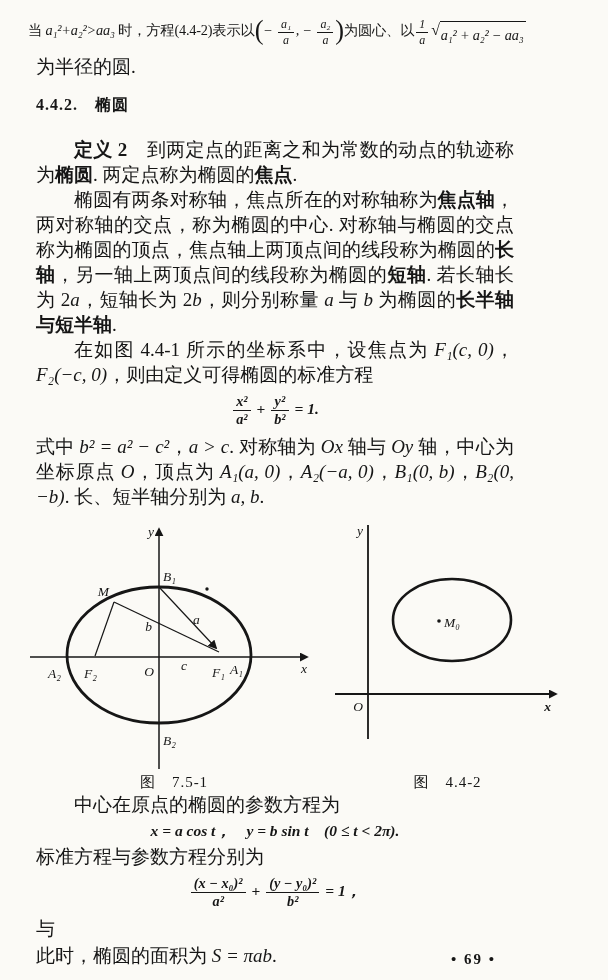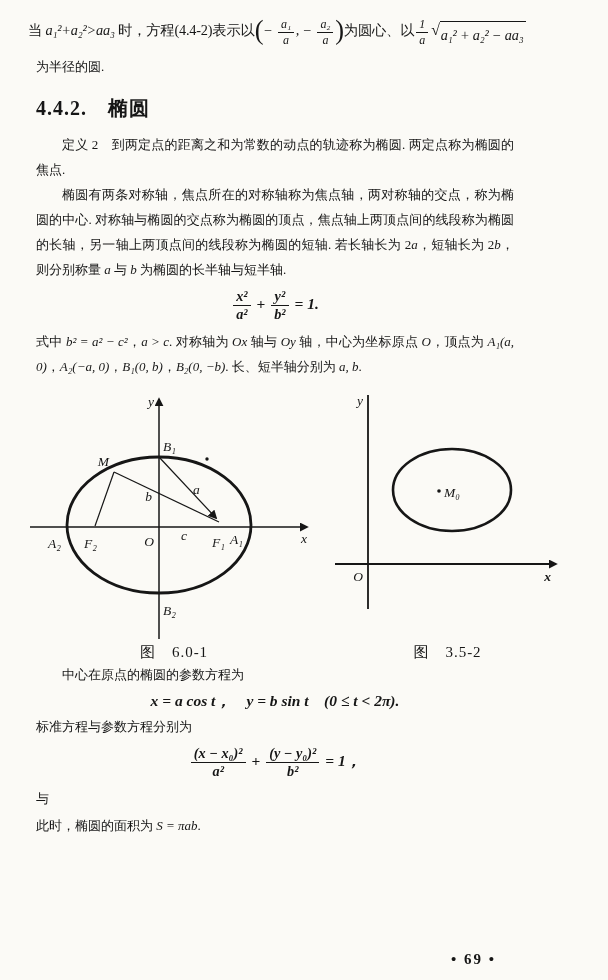--- a/index.html
+++ b/index.html
@@ -5,37 +5,37 @@
   html,body{margin:0;padding:0;}
   body{
     width:608px;height:980px;overflow:hidden;
     background:#fbfaf6;color:#161616;
     font-family:"Liberation Serif","DejaVu Serif",serif;
   }
   .page{
     box-sizing:border-box;width:540px;height:980px;
     padding:12px 26px 0 36px;position:relative;
   }
-  .para{font-size:13px;line-height:25px;margin:0;text-align:justify;}
+  .para{font-size:19px;line-height:25px;margin:0;text-align:justify;}
   .indent{text-indent:2em;}
-  .bseg{font-weight:normal;}
+  .bseg{font-weight:bold;}
   .iseg{font-style:italic;}
   .paren{font-size:185%;font-weight:400;vertical-align:-0.14em;line-height:0;}
   .frac{
     display:inline-flex;flex-direction:column;vertical-align:middle;
     text-align:center;font-style:italic;line-height:1.05;font-size:0.84em;margin:0 2px;
   }
   .frac .fnum{display:block;padding:0 3px 1px;border-bottom:1.3px solid #161616;}
   .frac .fden{display:block;padding:1px 3px 0;}
   .sqrt{display:inline-flex;font-style:italic;margin-left:1px;}
   .sqrt .rsign{font-style:normal;font-size:1.12em;line-height:1.15;}
   .sqrt .rad{border-top:1.4px solid #161616;padding:1px 3px 0 1px;}
   .line1{white-space:nowrap;font-size:14.3px;margin:6px 0 6px -8px;letter-spacing:-0.2px;}
   .line2{margin-top:2px;}
-  .heading{font-size:20px;font-weight:bold;margin:16px 0 10px;letter-spacing:1px;}
+  .heading{font-size:16px;font-weight:bold;margin:16px 0 21px;letter-spacing:1px;}
   .eq{text-align:center;font-size:15.5px;line-height:25px;margin:7px 0;font-weight:bold;}
   .eq .frac{font-size:0.92em;}
   .figrow{display:flex;gap:6px;margin:8px 0 0 -12px;align-items:flex-start;}
   .figcol{display:flex;flex-direction:column;align-items:center;}
   .figcap{font-size:15px;margin-top:0;letter-spacing:1px;}
   .conj{margin:2px 0;}
   .pagenum{position:absolute;bottom:12px;right:44px;font-size:15px;font-weight:bold;letter-spacing:2px;}
   svg text{font-family:"Liberation Serif","DejaVu Serif",serif;font-style:italic;font-size:13.5px;fill:#161616;}
 </style>
 </head>
@@ -55,20 +55,21 @@
       </span><span class="sqrt">
         <span class="rsign">√</span>
         <span class="rad">a₁² + a₂² − aa₃</span>
       </span></p>
   <p class="para line2">为半径的圆.</p>
 
   <h2 class="heading">4.4.2.　椭圆</h2>
 
   <p class="para indent"><span class="bseg">定义 2</span><span>　到两定点的距离之和为常数的动点的轨迹称为</span><span class="bseg">椭圆</span><span>. 两定点称为椭圆的</span><span class="bseg">焦点</span><span>.</span></p>
   <p class="para indent"><span>椭圆有两条对称轴，焦点所在的对称轴称为</span><span class="bseg">焦点轴</span><span>，两对称轴的交点，称为椭圆的中心. 对称轴与椭圆的交点称为椭圆的顶点，焦点轴上两顶点间的线段称为椭圆的</span><span class="bseg">长轴</span><span>，另一轴上两顶点间的线段称为椭圆的</span><span class="bseg">短轴</span><span>. 若长轴长为 2</span><span class="iseg">a</span><span>，短轴长为 2</span><span class="iseg">b</span><span>，则分别称量 </span><span class="iseg">a</span><span> 与 </span><span class="iseg">b</span><span> 为椭圆的</span><span class="bseg">长半轴与短半轴</span><span>.</span></p>
+  <p class="para indent"><span>在如图 4.4-1 所示的坐标系中，设焦点为 </span><span class="iseg">F₁(c, 0)</span><span>，</span><span class="iseg">F₂(−c, 0)</span><span>，则由定义可得椭圆的标准方程</span></p>
 
   <div class="eq"><span class="frac">
         <span class="fnum">x²</span>
         <span class="fden">a²</span>
       </span><span> + </span><span class="frac">
         <span class="fnum">y²</span>
         <span class="fden">b²</span>
       </span><span class="iseg"> = 1.</span></div>
 
   <p class="para"><span>式中 </span><span class="iseg">b² = a² − c²</span><span>，</span><span class="iseg">a &gt; c</span><span>. 对称轴为 </span><span class="iseg">Ox</span><span> 轴与 </span><span class="iseg">Oy</span><span> 轴，中心为坐标原点 </span><span class="iseg">O</span><span>，顶点为 </span><span class="iseg">A₁(a, 0)</span><span>，</span><span class="iseg">A₂(−a, 0)</span><span>，</span><span class="iseg">B₁(0, b)</span><span>，</span><span class="iseg">B₂(0, −b)</span><span>. 长、短半轴分别为 </span><span class="iseg">a, b</span><span>.</span></p>
@@ -95,39 +96,39 @@
         <text x="128" y="114" text-anchor="end">b</text>
         <text x="24" y="161">A₂</text>
         <text x="60" y="161">F₂</text>
         <text x="130" y="159" text-anchor="end">O</text>
         <text x="157" y="153">c</text>
         <text x="188" y="160">F₁</text>
         <text x="206" y="157">A₁</text>
         <text x="283" y="156" text-anchor="end">x</text>
         <text x="139" y="228">B₂</text>
       </svg>
-      <div class="figcap">图　6.0-1</div>
+      <div class="figcap">图　7.5-1</div>
     </div>
     <div class="figcol" style="width:235px;">
       <svg width="235" height="256" viewBox="0 0 235 256">
         <defs>
           <marker id="ar2" viewBox="0 0 10 10" refX="8" refY="5" markerWidth="9" markerHeight="9" orient="auto" markerUnits="userSpaceOnUse">
             <path d="M0,0 L10,5 L0,10 z" fill="#161616"></path>
           </marker>
         </defs>
         <line x1="38" y1="222" x2="38" y2="8" stroke="#161616" stroke-width="1.8"></line>
         <line x1="5" y1="177" x2="226" y2="177" stroke="#161616" stroke-width="1.8" marker-end="url(#ar2)"></line>
         <ellipse cx="122" cy="103" rx="59" ry="41" fill="none" stroke="#161616" stroke-width="2.6"></ellipse>
         <circle cx="109" cy="104" r="1.8" fill="#161616"></circle>
         <text x="114" y="110">M₀</text>
         <text x="33" y="18" text-anchor="end">y</text>
         <text x="33" y="194" text-anchor="end">O</text>
         <text x="221" y="194" text-anchor="end" font-weight="bold">x</text>
       </svg>
-      <div class="figcap">图　3.5-2</div>
+      <div class="figcap">图　4.4-2</div>
     </div>
   </div>
 
   <p class="para indent"><span>中心在原点的椭圆的参数方程为</span></p>
   <div class="eq" style="margin:1px 0;"><span class="iseg">x = a cos t，　y = b sin t　(0 ≤ t &lt; 2π).</span></div>
   <p class="para"><span>标准方程与参数方程分别为</span></p>
   <div class="eq"><span class="frac">
         <span class="fnum">(x − x₀)²</span>
         <span class="fden">a²</span>
       </span><span> + </span><span class="frac">

